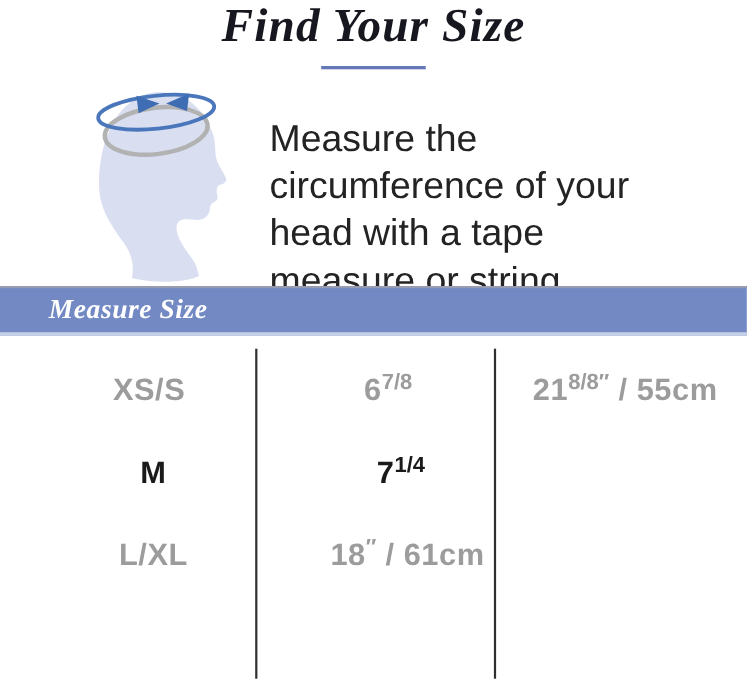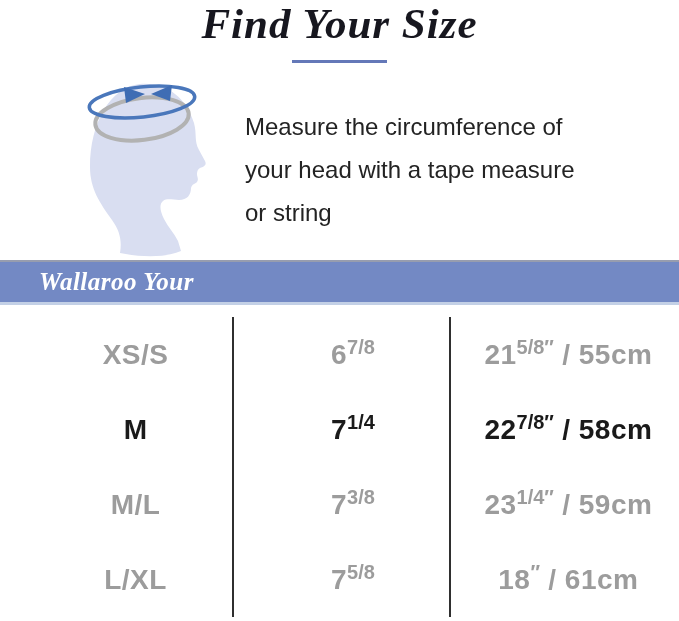--- a/index.html
+++ b/index.html
@@ -14,21 +14,21 @@
     font-family:"Liberation Serif", serif; font-style:italic; font-weight:700;
     font-size:43px; line-height:46px; color:#17171f; letter-spacing:1px;
   }
   .title-underline { width:95px; height:3px; background:#6478b8; margin:13px auto 0 auto; }
 
   
   .intro { position:absolute; top:81px; left:0; width:679px; height:178px; }
   .illustration { position:absolute; left:48px; top:0; width:202px; height:178px; }
   .intro-text {
     position:absolute; left:245px; top:24px; width:330px; margin:0;
-    font-size:24px; line-height:43px; color:#232323; font-weight:400;
+    font-size:34px; line-height:43px; color:#232323; font-weight:400;
   }
 
   
   .size-table { position:absolute; top:260px; left:0; width:679px; bottom:0; }
   .thead {
     display:flex; height:40px; background:#7389c4;
     border-top:2px solid #979daf; border-bottom:3px solid #c3d0e6;
   }
   .th {
     display:flex; align-items:center; justify-content:center;
@@ -87,46 +87,39 @@
 
         <path fill="#3f6db4" d="M 76 6 L 97 13 L 78 22 Z"></path>
         <path fill="#3f6db4" d="M 124 4 L 103 13 L 122 20 Z"></path>
       </svg>
     </div>
     <p class="intro-text">Measure the circumference of your head with a tape measure or string</p>
   </div>
 
   <div class="size-table">
     <div class="thead">
-      <div class="th c1">Wallaroo Your</div>
+      <div class="th c1">Measure Size</div>
     </div>
 
     <div class="tbody">
       <div class="divider divider-1"></div>
       <div class="divider divider-2"></div>
 
       <div class="row">
         <div class="cell c1">XS/S</div>
         <div class="cell c2"><span>6</span><span class="sup">7/8</span></div>
-        <div class="cell c3"><span>21</span><span class="sup">5/8″</span><span> / 55cm</span></div>
+        <div class="cell c3"><span>21</span><span class="sup">8/8″</span><span> / 55cm</span></div>
       </div>
 
       <div class="row highlight">
         <div class="cell c1">M</div>
         <div class="cell c2"><span>7</span><span class="sup">1/4</span></div>
-        <div class="cell c3"><span>22</span><span class="sup">7/8″</span><span> / 58cm</span></div>
       </div>
 
-      <div class="row">
-        <div class="cell c1">M/L</div>
-        <div class="cell c2"><span>7</span><span class="sup">3/8</span></div>
-        <div class="cell c3"><span>23</span><span class="sup">1/4″</span><span> / 59cm</span></div>
-      </div>
 
       <div class="row">
         <div class="cell c1">L/XL</div>
-        <div class="cell c2"><span>7</span><span class="sup">5/8</span></div>
         <div class="cell c3"><span>18</span><span class="sup">″</span><span> / 61cm</span></div>
       </div>
     </div>
   </div>
 
 </div>
 
 </body></html>

